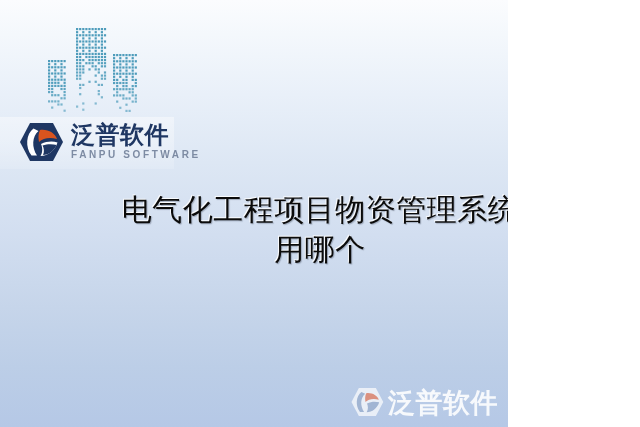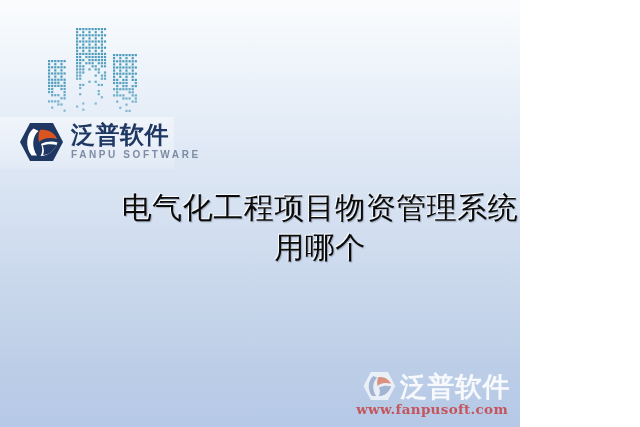--- a/index.html
+++ b/index.html
@@ -20,21 +20,20 @@
     overflow: hidden;
     background: linear-gradient(to bottom,
         #fbfcfe 0%,
         #f4f8fc 8%,
         #e9f0f9 22%,
         #dde7f4 38%,
         #d2def0 55%,
         #c6d5ea 72%,
         #bccee7 86%,
         #b5c8e6 100%);
-    padding-left: 12px;
   }
 
   
   #logo-panel {
     position: absolute;
     left: 0;
     top: 117px;
     width: 174px;
     height: 52px;
     background: linear-gradient(to bottom,
@@ -87,21 +86,21 @@
 
   
   #title-block {
     position: absolute;
     left: 0;
     top: 190px;
     width: 640px;
     text-align: center;
   }
   .title-line {
-    font-family: Liberation Mono, monospace;
+    font-family: Liberation Serif, serif;
     font-size: 30px;
     line-height: 40px;
     color: #0b0b0b;
     letter-spacing: 0.5px;
     white-space: nowrap;
     text-shadow: -1px -1px 0 rgba(255,255,255,0.85),
                   1px  1px 1px rgba(40,50,70,0.30);
   }
 
   
@@ -471,16 +470,15 @@
   <div id="watermark">
     <div id="watermark-row">
       <svg id="watermark-mark" viewBox="0 0 92 80" xmlns="http://www.w3.org/2000/svg" aria-hidden="true">
         <path d="M24 2 L70 2 L90 40 L70 78 L24 78 L4 40 Z" fill="#ffffff" fill-opacity="0.80"></path>
         <path d="M31 13 C16 24 14 50 27 67 L38 67 C27 51 28 29 41 18 Z" fill="#8fa6c9" fill-opacity="0.85"></path>
         <path d="M44 16 C60 14 74 22 78 34 C62 30 50 33 42 40 C40 30 41 22 44 16 Z" fill="#e08a72"></path>
         <path d="M46 44 C58 38 70 38 79 41 C74 57 60 68 45 68 C50 60 49 51 46 44 Z" fill="#8fa6c9" fill-opacity="0.85"></path>
       </svg>
       <div id="watermark-cn">泛普软件</div>
     </div>
-    <div id="watermark-url">www.fanpusoft.com</div>
   </div>
 
 </div>
 
 </body></html>

